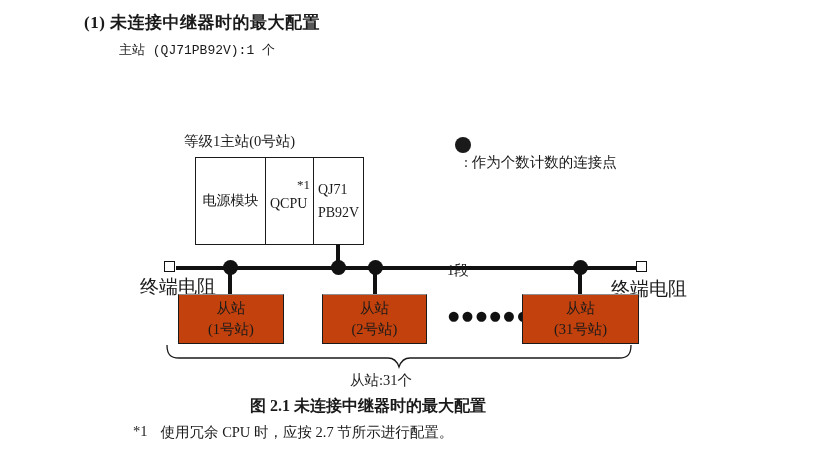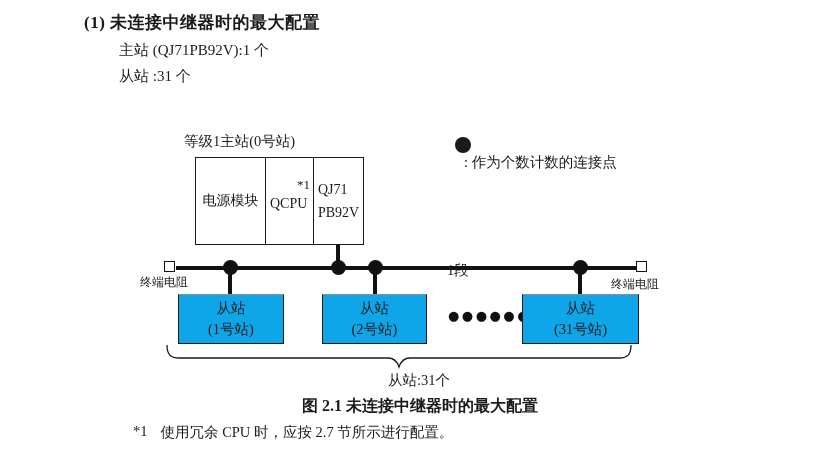--- a/index.html
+++ b/index.html
@@ -12,21 +12,21 @@
     color: #1a1a1a;
     overflow: hidden;
   }
   .abs { position: absolute; }
   .heading {
     left: 84px; top: 11px;
     font-size: 17px; font-weight: bold;
     letter-spacing: 0.5px;
     white-space: nowrap;
   }
-  .intro-line { left: 119px; font-size: 15px; white-space: nowrap; }
+  .intro-line { left: 119px; font-size: 13px; white-space: nowrap; font-family: Liberation Mono, monospace; }
   .intro-1 { top: 41px; }
   .intro-2 { top: 67px; }
 
   .master-label { left: 184px; top: 132px; font-size: 14.5px; white-space: nowrap; }
 
   .master-box {
     left: 195px; top: 157px; width: 169px; height: 88px;
     border: 1.2px solid #1a1a1a;
     display: flex; box-sizing: border-box;
     background: #ffffff;
@@ -67,59 +67,58 @@
   .dot-2 { left: 331px; }
   .dot-3 { left: 368px; }
   .dot-4 { left: 573px; }
 
   .terminator {
     width: 11px; height: 11px; box-sizing: border-box;
     border: 1.6px solid #111111; background: #ffffff; top: 261px;
   }
   .term-left { left: 164px; }
   .term-right { left: 636px; }
-  .term-label { font-size: 12px; white-space: nowrap; }
+  .term-label { font-size: 19px; white-space: nowrap; }
   .term-label-left { left: 140px; top: 274px; }
   .term-label-right { left: 611px; top: 276px; }
 
   .segment-label { left: 447px; top: 245px; font-size: 14.5px; white-space: nowrap; margin-top: 16px; }
 
   .slave-box {
     top: 294px; height: 50px; box-sizing: border-box;
     border: 1.6px solid #1a1a1a; border-top-color: #8f8f8f;
-    background: #0ea5e9;
+    background: #c2410c;
     display: flex; flex-direction: column;
     align-items: center; justify-content: center;
     font-size: 14.5px; line-height: 21px; text-align: center;
   }
   .slave-1 { left: 178px; width: 106px; }
   .slave-2 { left: 322px; width: 105px; }
   .slave-31 { left: 522px; width: 117px; }
 
   .omission { left: 448px; top: 308px; font-size: 13px; letter-spacing: 2.5px;
               font-family: "DejaVu Sans", sans-serif; color: #111111; white-space: nowrap; }
 
   .brace-svg { left: 166px; top: 344px; }
-  .brace-label { left: 350px; top: 371px; width: 100px; text-align: right;
+  .brace-label { left: 350px; top: 371px; width: 100px; text-align: left;
                  font-size: 14.5px; white-space: nowrap; }
 
-  .caption { left: 250px; top: 396px; width: 340px; text-align: center;
+  .caption { left: 250px; top: 396px; width: 340px; 
              font-size: 16px; font-weight: bold; white-space: nowrap; }
 
   .footnote { left: 133px; top: 423px; display: flex; font-size: 14.5px; white-space: nowrap; }
   .footnote-marker { margin-right: 13px; }
 </style>
 </head>
 <body>
 
 <div class="page">
 
   <div class="abs heading">(1) 未连接中继器时的最大配置</div>
   <div class="abs intro-line intro-1">主站 (QJ71PB92V):1 个</div>
-  <div class="abs intro-line intro-2">从站 :31 个</div>
 
   <div class="abs master-label">等级1主站(0号站)</div>
   <div class="abs master-box">
     <div class="master-cell cell-power">
       <span>电源模块</span>
     </div>
     <div class="master-cell cell-cpu">
       <span class="cpu-note">*1</span>
       <span class="cpu-text">QCPU</span>
     </div>

